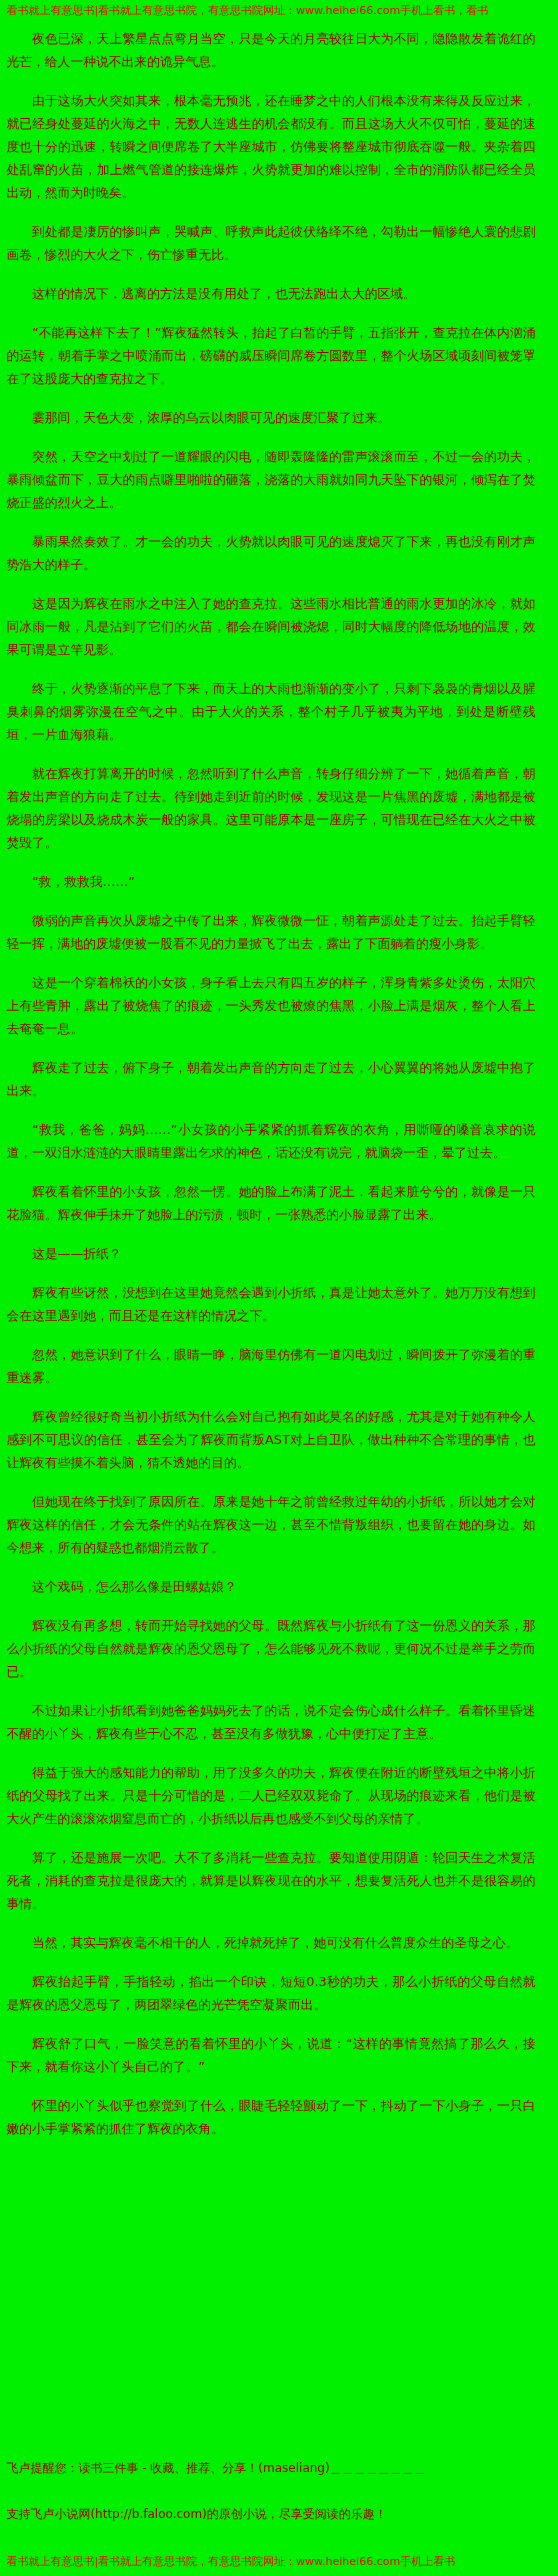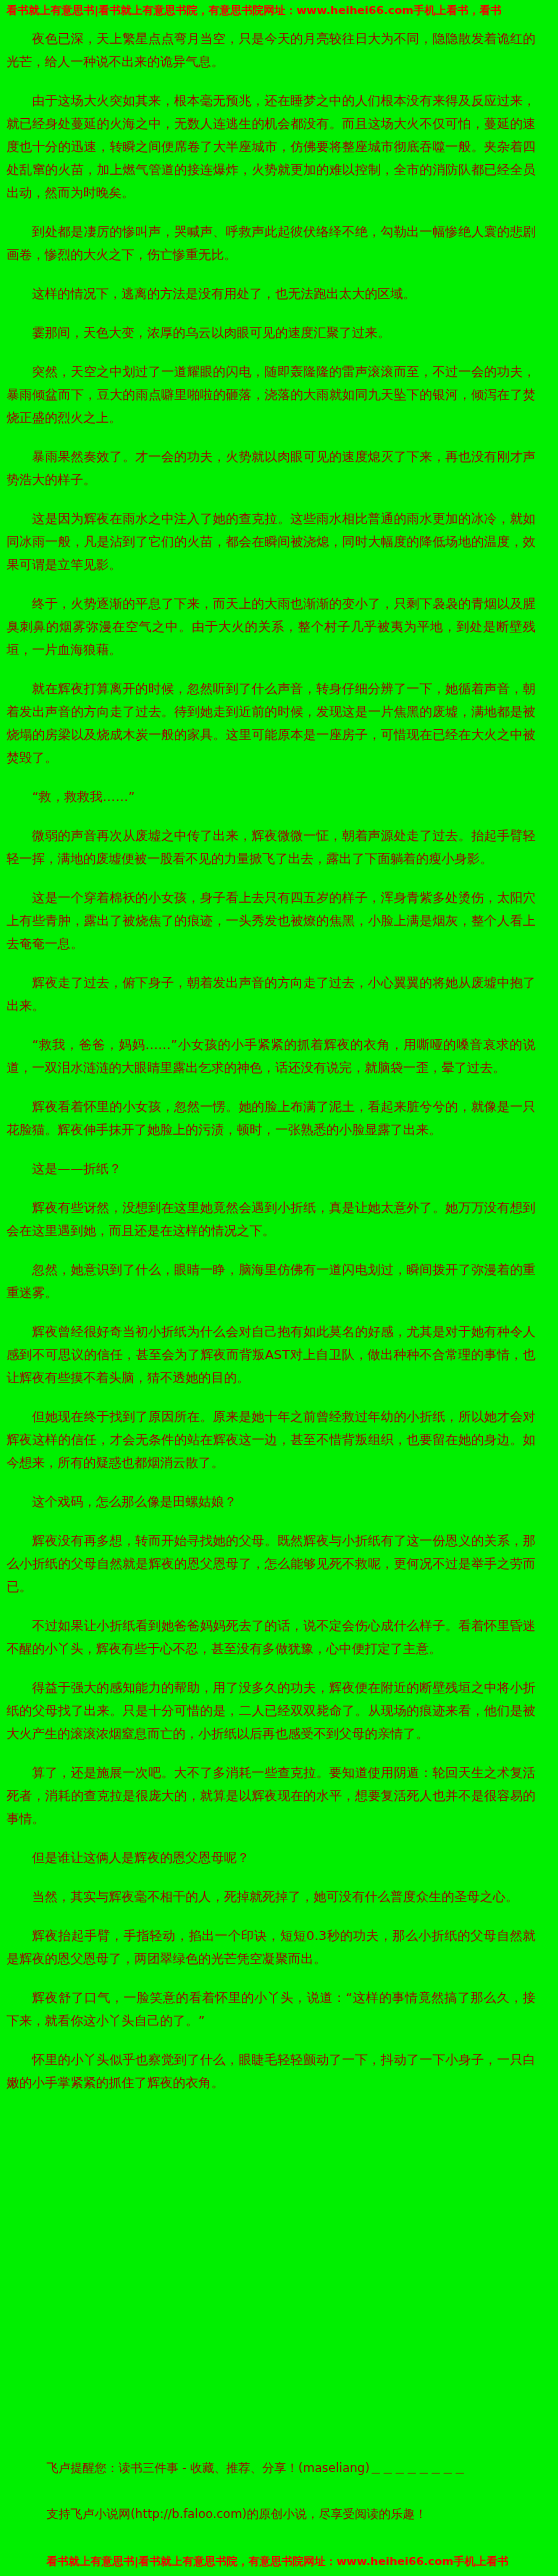--- a/index.html
+++ b/index.html
@@ -17,55 +17,54 @@
     flex-direction: column;
     overflow: hidden;
     font-family: "DejaVu Sans", "Liberation Sans", sans-serif;
   }
   .banner {
     color: var(--banner, #f40000);
     font-size: 11px;
     line-height: 16px;
     white-space: nowrap;
     overflow: hidden;
-    font-weight: bold;
   }
   .banner.top { margin-bottom: 8px; }
   .content {
     color: var(--ink, #a00000);
     font-size: 12.8px;
     line-height: 23px;
     text-align: justify;
   }
   .para {
     margin: 0 16px 16px 0;
     text-indent: 2em;
   }
   .footer {
     margin-top: auto;
     color: var(--ink, #a00000);
     font-size: 12px;
     line-height: 16px;
-    margin-left: 40px;
   }
   .reminder { margin-bottom: 30px; }
   .support  { margin-bottom: 32px; }
 </style>
 </head>
 <body>
 
 <div class="page">
 
   <div class="banner top">看书就上有意思书|看书就上有意思书院，有意思书院网址：www.heihei66.com手机上看书，看书</div>
 
   <div class="content">
       <p class="para">夜色已深，天上繁星点点弯月当空，只是今天的月亮较往日大为不同，隐隐散发着诡红的光芒，给人一种说不出来的诡异气息。</p>
       <p class="para">由于这场大火突如其来，根本毫无预兆，还在睡梦之中的人们根本没有来得及反应过来，就已经身处蔓延的火海之中，无数人连逃生的机会都没有。而且这场大火不仅可怕，蔓延的速度也十分的迅速，转瞬之间便席卷了大半座城市，仿佛要将整座城市彻底吞噬一般。夹杂着四处乱窜的火苗，加上燃气管道的接连爆炸，火势就更加的难以控制，全市的消防队都已经全员出动，然而为时晚矣。</p>
       <p class="para">到处都是凄厉的惨叫声，哭喊声、呼救声此起彼伏络绎不绝，勾勒出一幅惨绝人寰的悲剧画卷，惨烈的大火之下，伤亡惨重无比。</p>
       <p class="para">这样的情况下，逃离的方法是没有用处了，也无法跑出太大的区域。</p>
+      <p class="para">“不能再这样下去了！”辉夜猛然转头，抬起了白皙的手臂，五指张开，查克拉在体内汹涌的运转，朝着手掌之中喷涌而出，磅礴的威压瞬间席卷方圆数里，整个火场区域顷刻间被笼罩在了这股庞大的查克拉之下。</p>
       <p class="para">霎那间，天色大变，浓厚的乌云以肉眼可见的速度汇聚了过来。</p>
       <p class="para">突然，天空之中划过了一道耀眼的闪电，随即轰隆隆的雷声滚滚而至，不过一会的功夫，暴雨倾盆而下，豆大的雨点噼里啪啦的砸落，浇落的大雨就如同九天坠下的银河，倾泻在了焚烧正盛的烈火之上。</p>
       <p class="para">暴雨果然奏效了。才一会的功夫，火势就以肉眼可见的速度熄灭了下来，再也没有刚才声势浩大的样子。</p>
       <p class="para">这是因为辉夜在雨水之中注入了她的查克拉。这些雨水相比普通的雨水更加的冰冷，就如同冰雨一般，凡是沾到了它们的火苗，都会在瞬间被浇熄，同时大幅度的降低场地的温度，效果可谓是立竿见影。</p>
       <p class="para">终于，火势逐渐的平息了下来，而天上的大雨也渐渐的变小了，只剩下袅袅的青烟以及腥臭刺鼻的烟雾弥漫在空气之中。由于大火的关系，整个村子几乎被夷为平地，到处是断壁残垣，一片血海狼藉。</p>
       <p class="para">就在辉夜打算离开的时候，忽然听到了什么声音，转身仔细分辨了一下，她循着声音，朝着发出声音的方向走了过去。待到她走到近前的时候，发现这是一片焦黑的废墟，满地都是被烧塌的房梁以及烧成木炭一般的家具。这里可能原本是一座房子，可惜现在已经在大火之中被焚毁了。</p>
       <p class="para">“救，救救我……”</p>
       <p class="para">微弱的声音再次从废墟之中传了出来，辉夜微微一怔，朝着声源处走了过去。抬起手臂轻轻一挥，满地的废墟便被一股看不见的力量掀飞了出去，露出了下面躺着的瘦小身影。</p>
       <p class="para">这是一个穿着棉袄的小女孩，身子看上去只有四五岁的样子，浑身青紫多处烫伤，太阳穴上有些青肿，露出了被烧焦了的痕迹，一头秀发也被燎的焦黑，小脸上满是烟灰，整个人看上去奄奄一息。</p>
       <p class="para">辉夜走了过去，俯下身子，朝着发出声音的方向走了过去，小心翼翼的将她从废墟中抱了出来。</p>
@@ -74,21 +73,20 @@
       <p class="para">这是——折纸？</p>
       <p class="para">辉夜有些讶然，没想到在这里她竟然会遇到小折纸，真是让她太意外了。她万万没有想到会在这里遇到她，而且还是在这样的情况之下。</p>
       <p class="para">忽然，她意识到了什么，眼睛一睁，脑海里仿佛有一道闪电划过，瞬间拨开了弥漫着的重重迷雾。</p>
       <p class="para">辉夜曾经很好奇当初小折纸为什么会对自己抱有如此莫名的好感，尤其是对于她有种令人感到不可思议的信任，甚至会为了辉夜而背叛AST对上自卫队，做出种种不合常理的事情，也让辉夜有些摸不着头脑，猜不透她的目的。</p>
       <p class="para">但她现在终于找到了原因所在。原来是她十年之前曾经救过年幼的小折纸，所以她才会对辉夜这样的信任，才会无条件的站在辉夜这一边，甚至不惜背叛组织，也要留在她的身边。如今想来，所有的疑惑也都烟消云散了。</p>
       <p class="para">这个戏码，怎么那么像是田螺姑娘？</p>
       <p class="para">辉夜没有再多想，转而开始寻找她的父母。既然辉夜与小折纸有了这一份恩义的关系，那么小折纸的父母自然就是辉夜的恩父恩母了，怎么能够见死不救呢，更何况不过是举手之劳而已。</p>
       <p class="para">不过如果让小折纸看到她爸爸妈妈死去了的话，说不定会伤心成什么样子。看着怀里昏迷不醒的小丫头，辉夜有些于心不忍，甚至没有多做犹豫，心中便打定了主意。</p>
       <p class="para">得益于强大的感知能力的帮助，用了没多久的功夫，辉夜便在附近的断壁残垣之中将小折纸的父母找了出来。只是十分可惜的是，二人已经双双毙命了。从现场的痕迹来看，他们是被大火产生的滚滚浓烟窒息而亡的，小折纸以后再也感受不到父母的亲情了。</p>
       <p class="para">算了，还是施展一次吧。大不了多消耗一些查克拉。要知道使用阴遁：轮回天生之术复活死者，消耗的查克拉是很庞大的，就算是以辉夜现在的水平，想要复活死人也并不是很容易的事情。</p>
-      <p class="para">但是谁让这俩人是辉夜的恩父恩母呢？</p>
       <p class="para">当然，其实与辉夜毫不相干的人，死掉就死掉了，她可没有什么普度众生的圣母之心。</p>
       <p class="para">辉夜抬起手臂，手指轻动，掐出一个印诀，短短0.3秒的功夫，那么小折纸的父母自然就是辉夜的恩父恩母了，两团翠绿色的光芒凭空凝聚而出。</p>
       <p class="para">辉夜舒了口气，一脸笑意的看着怀里的小丫头，说道：“这样的事情竟然搞了那么久，接下来，就看你这小丫头自己的了。”</p>
       <p class="para">怀里的小丫头似乎也察觉到了什么，眼睫毛轻轻颤动了一下，抖动了一下小身子，一只白嫩的小手掌紧紧的抓住了辉夜的衣角。</p>
     </div>
 
   <div class="footer">
     <div class="reminder">飞卢提醒您：读书三件事 - 收藏、推荐、分享！(maseliang)＿＿＿＿＿＿＿＿</div>
     <div class="support">支持飞卢小说网(http://b.faloo.com)的原创小说，尽享受阅读的乐趣！</div>
     <div class="banner bottom">看书就上有意思书|看书就上有意思书院，有意思书院网址：www.heihei66.com手机上看书</div>

